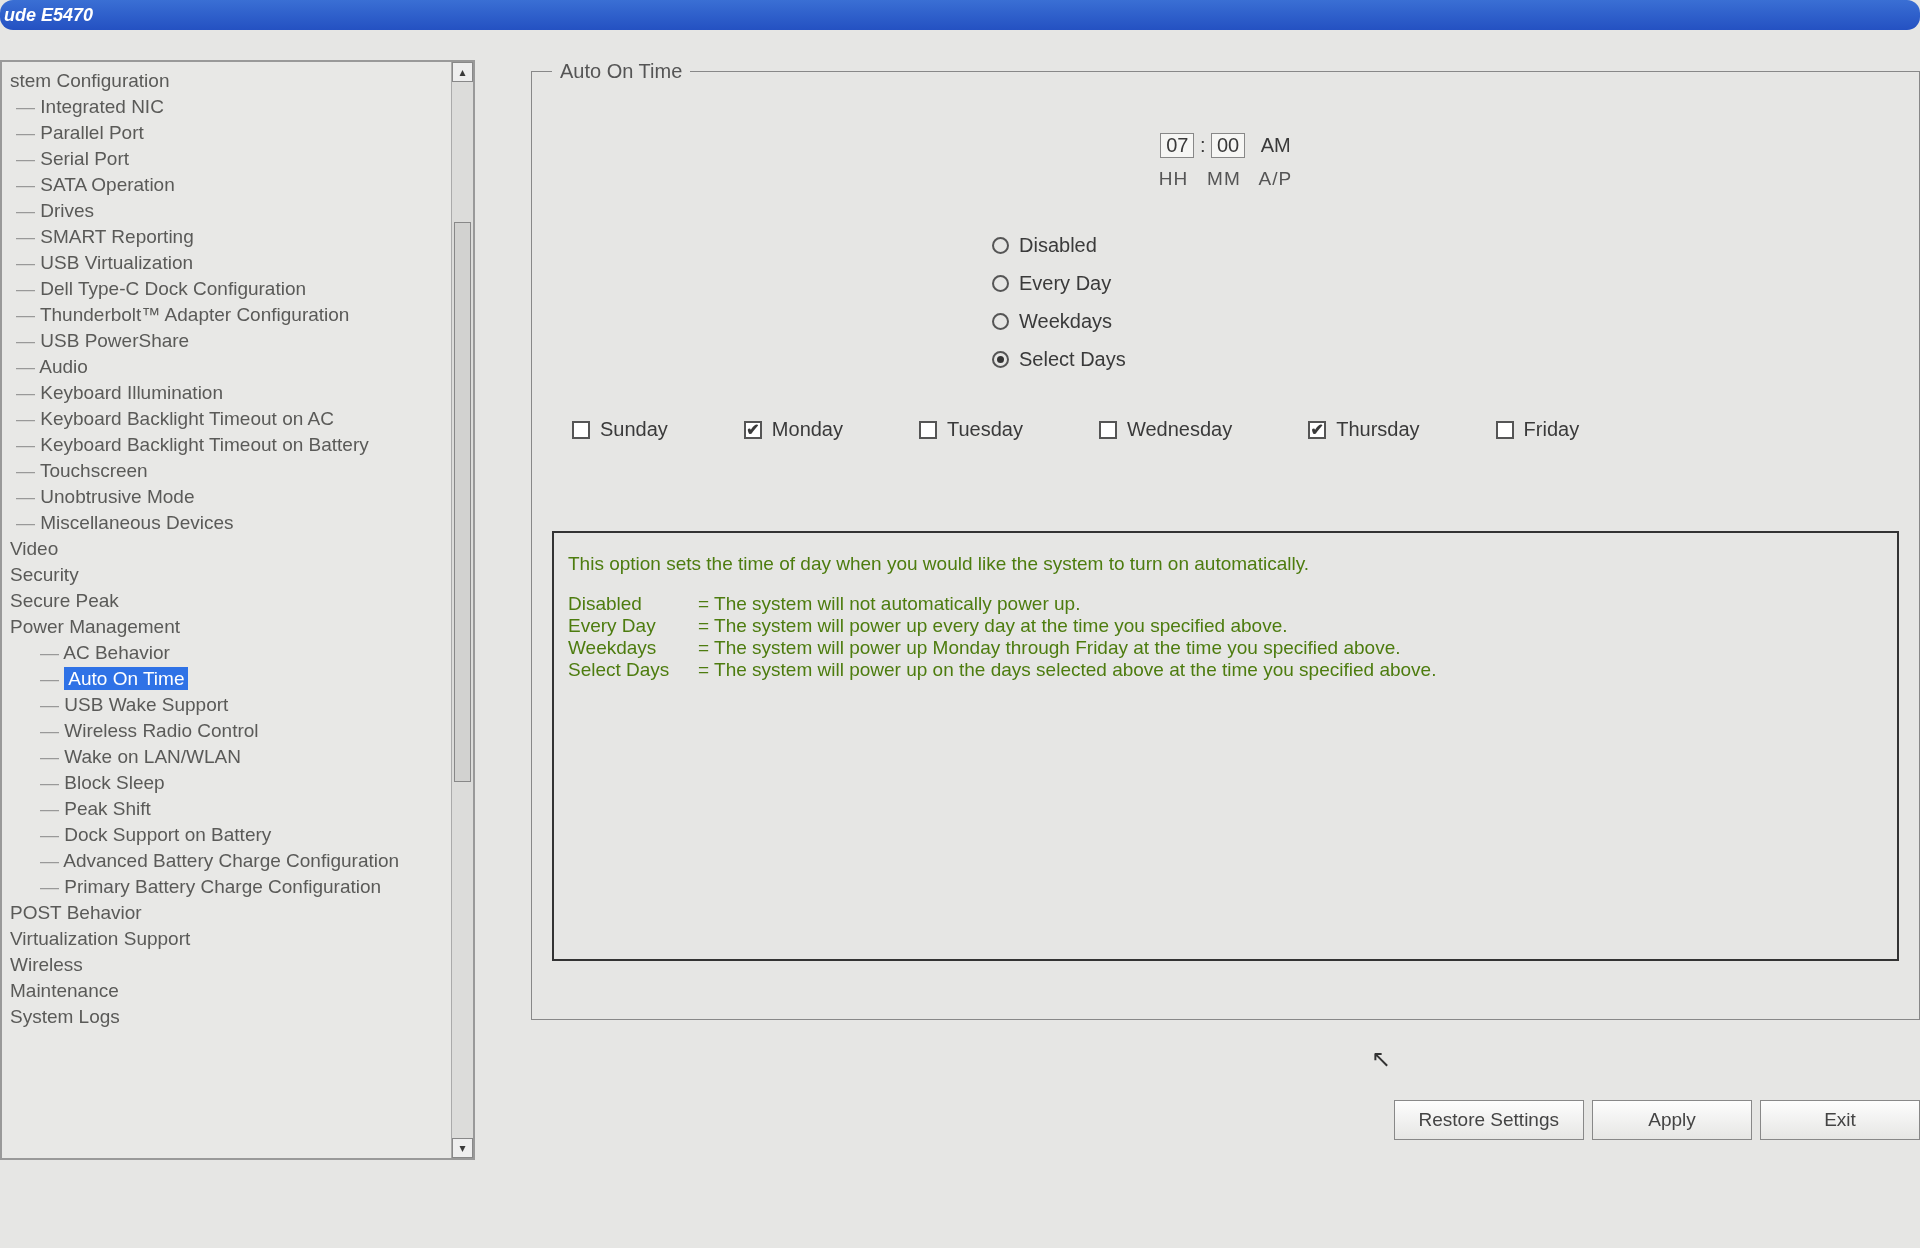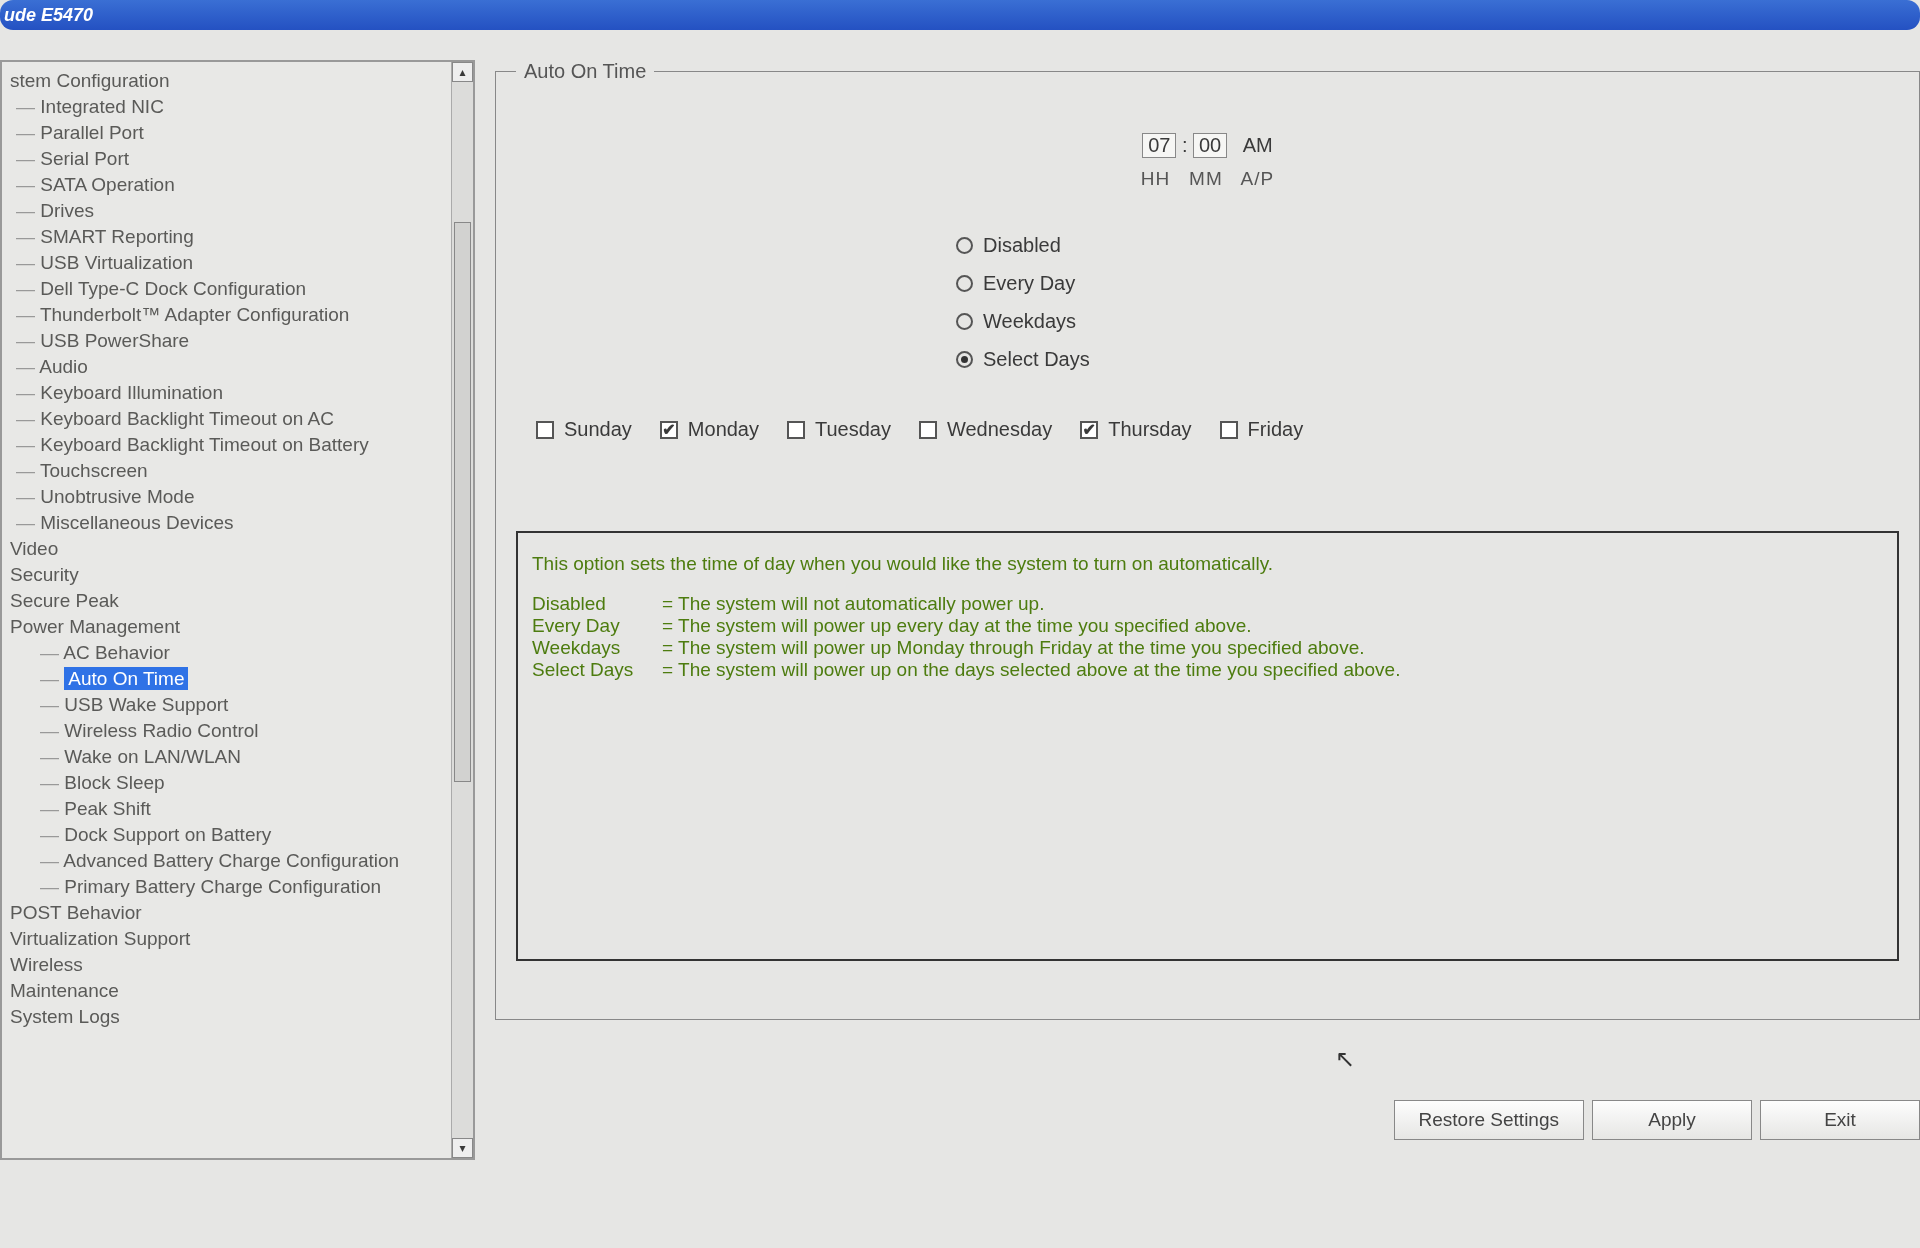--- a/index.html
+++ b/index.html
@@ -25,21 +25,21 @@
 }
 .main {
   display: flex;
   height: 1130px;
   padding: 30px 0 0 0;
 }
 .sidebar-wrap {
   width: 475px;
   border: 2px solid #999;
   background: #e8e8e6;
-  margin-right: 20px;
+  margin-right: 56px;
   position: relative;
   display: flex;
 }
 .sidebar {
   flex: 1;
   overflow-y: auto;
   padding: 6px 0;
   font-size: 19px;
   color: #5a5a58;
 }
@@ -130,21 +130,21 @@
 .radio-row, .check-row { display: flex; align-items: center; gap: 10px; }
 .radio {
   width: 17px; height: 17px; border: 2px solid #555; border-radius: 50%;
   display: inline-flex; align-items: center; justify-content: center;
 }
 .radio.checked::after {
   content: ""; width: 7px; height: 7px; background: #333; border-radius: 50%;
 }
 .days {
   display: flex;
-  gap: 28px;
+  gap: 76px;
   margin-top: 40px;
   margin-left: 20px;
 }
 .check {
   width: 18px; height: 18px; border: 2px solid #555; background: #fff;
   display: inline-flex; align-items: center; justify-content: center;
   font-size: 16px; font-weight: bold;
 }
 .desc {
   border: 2px solid #333;

